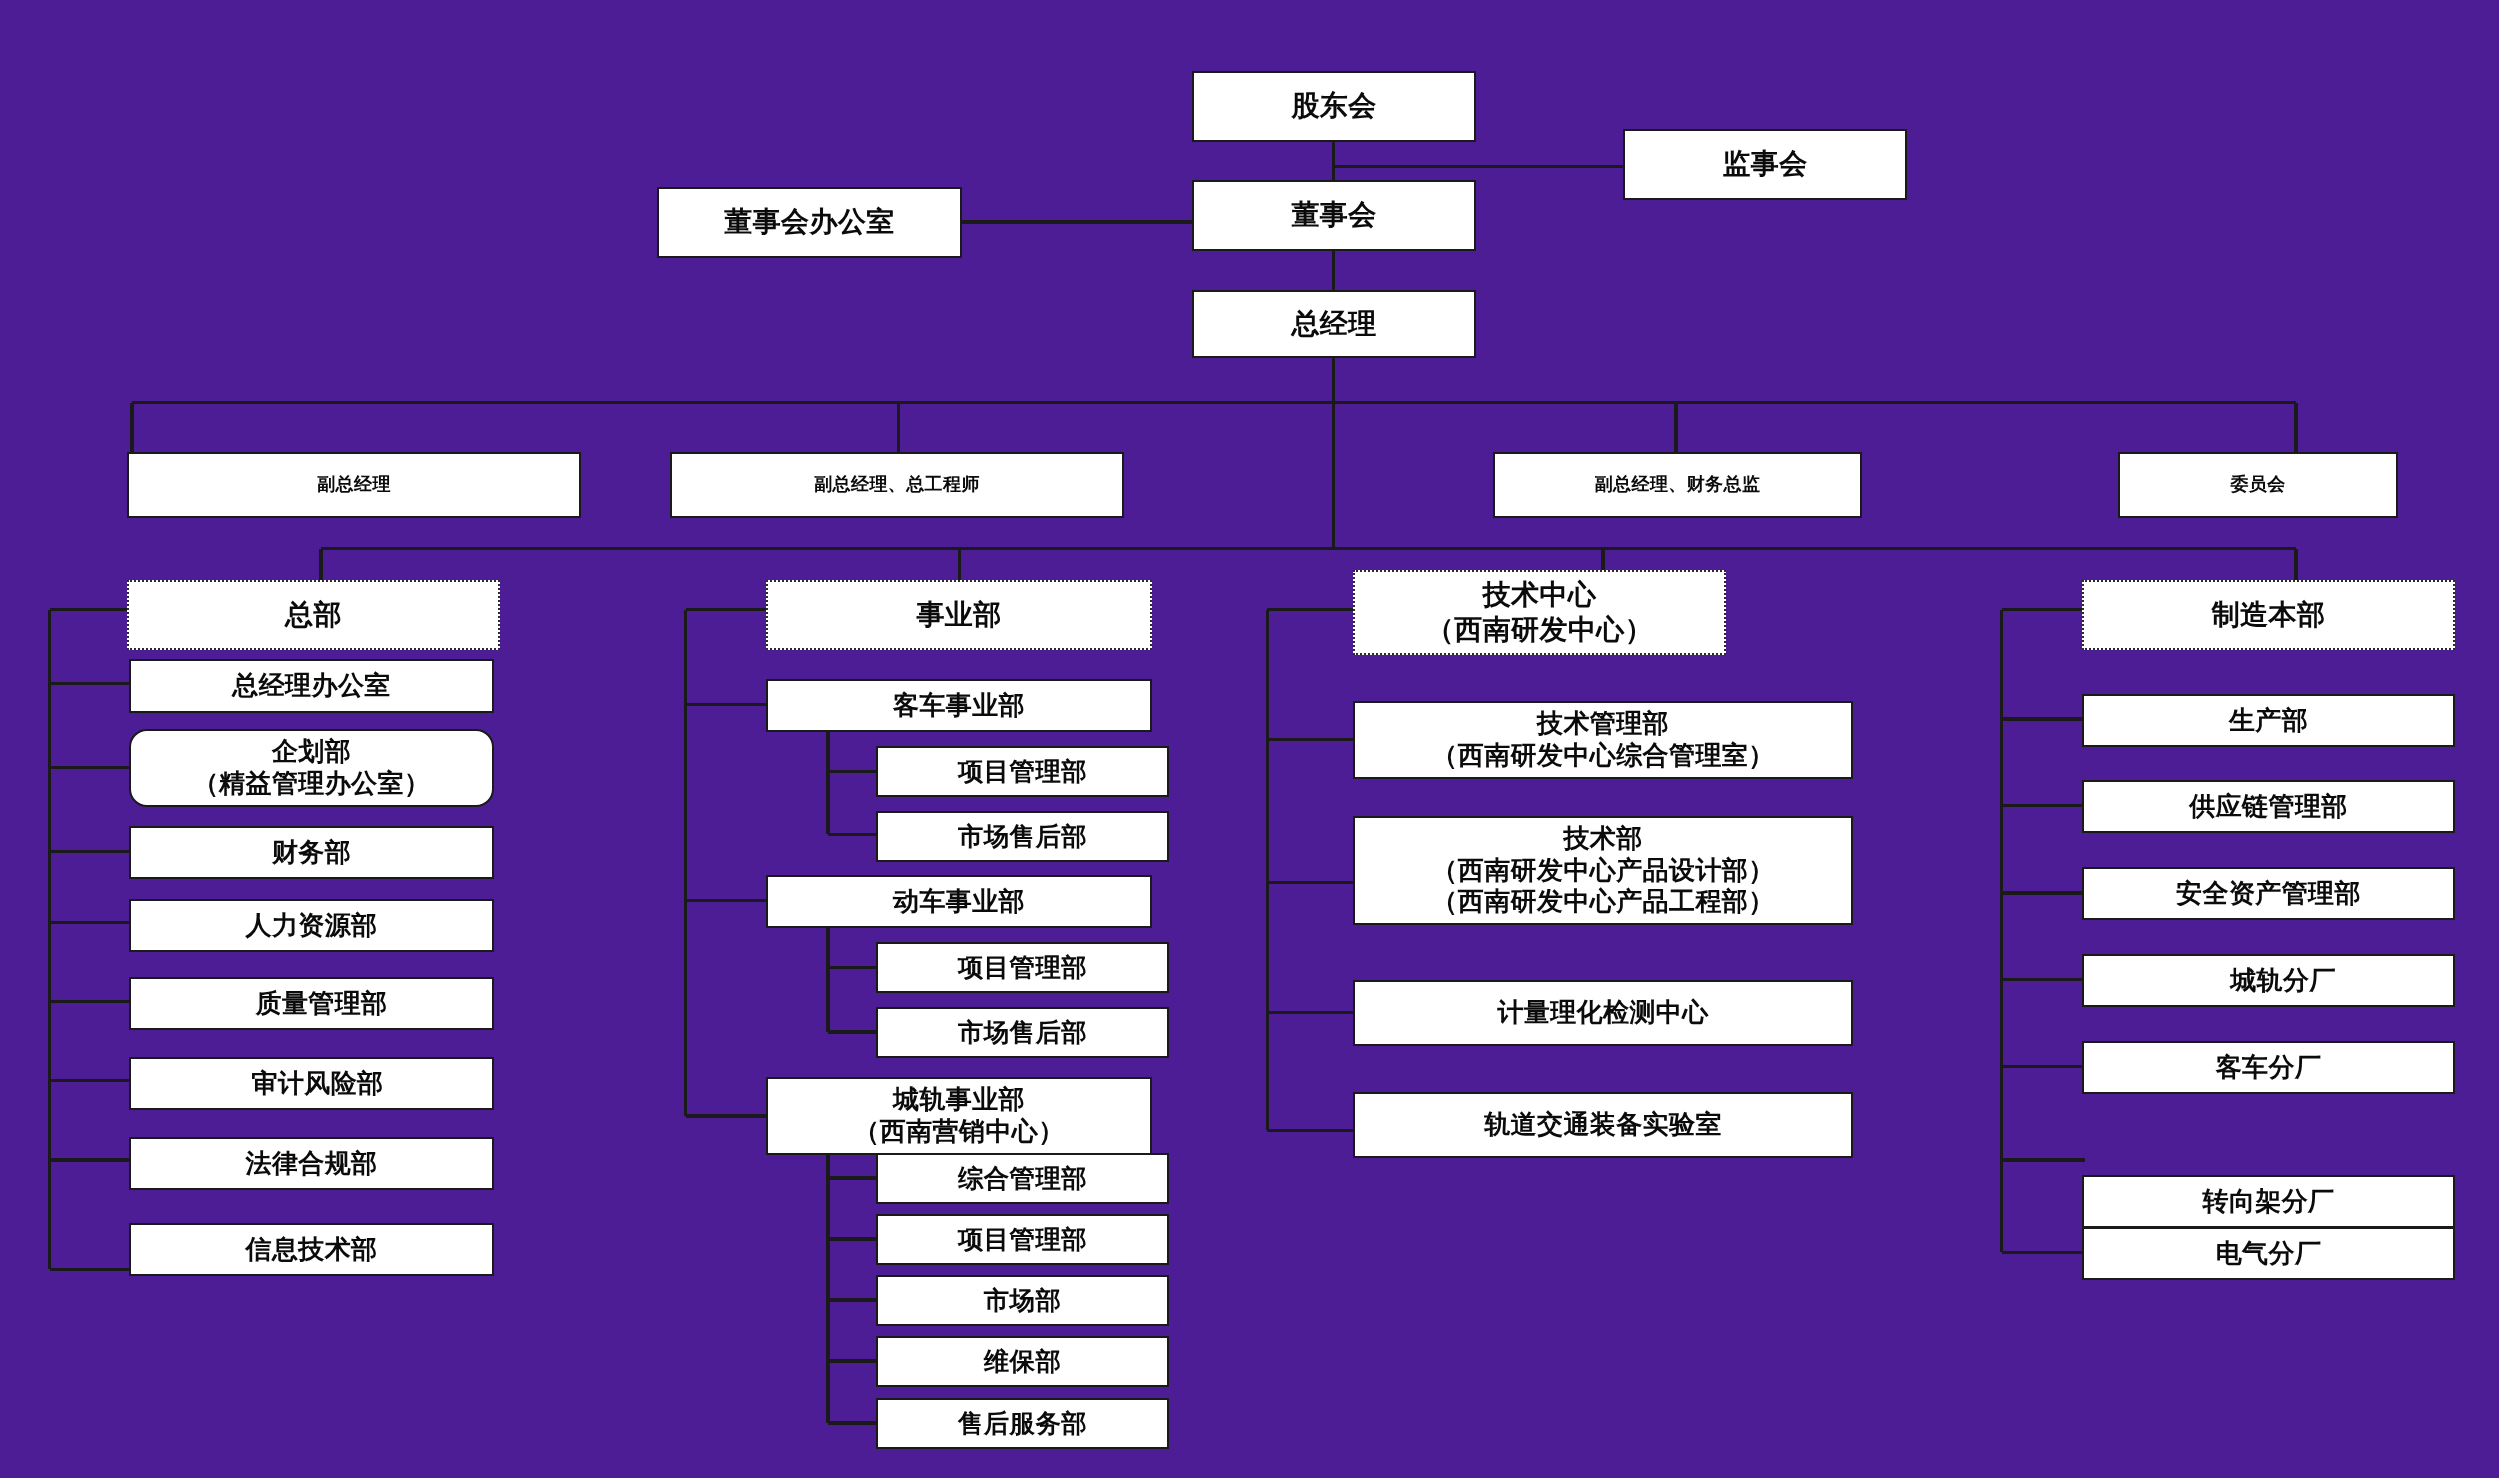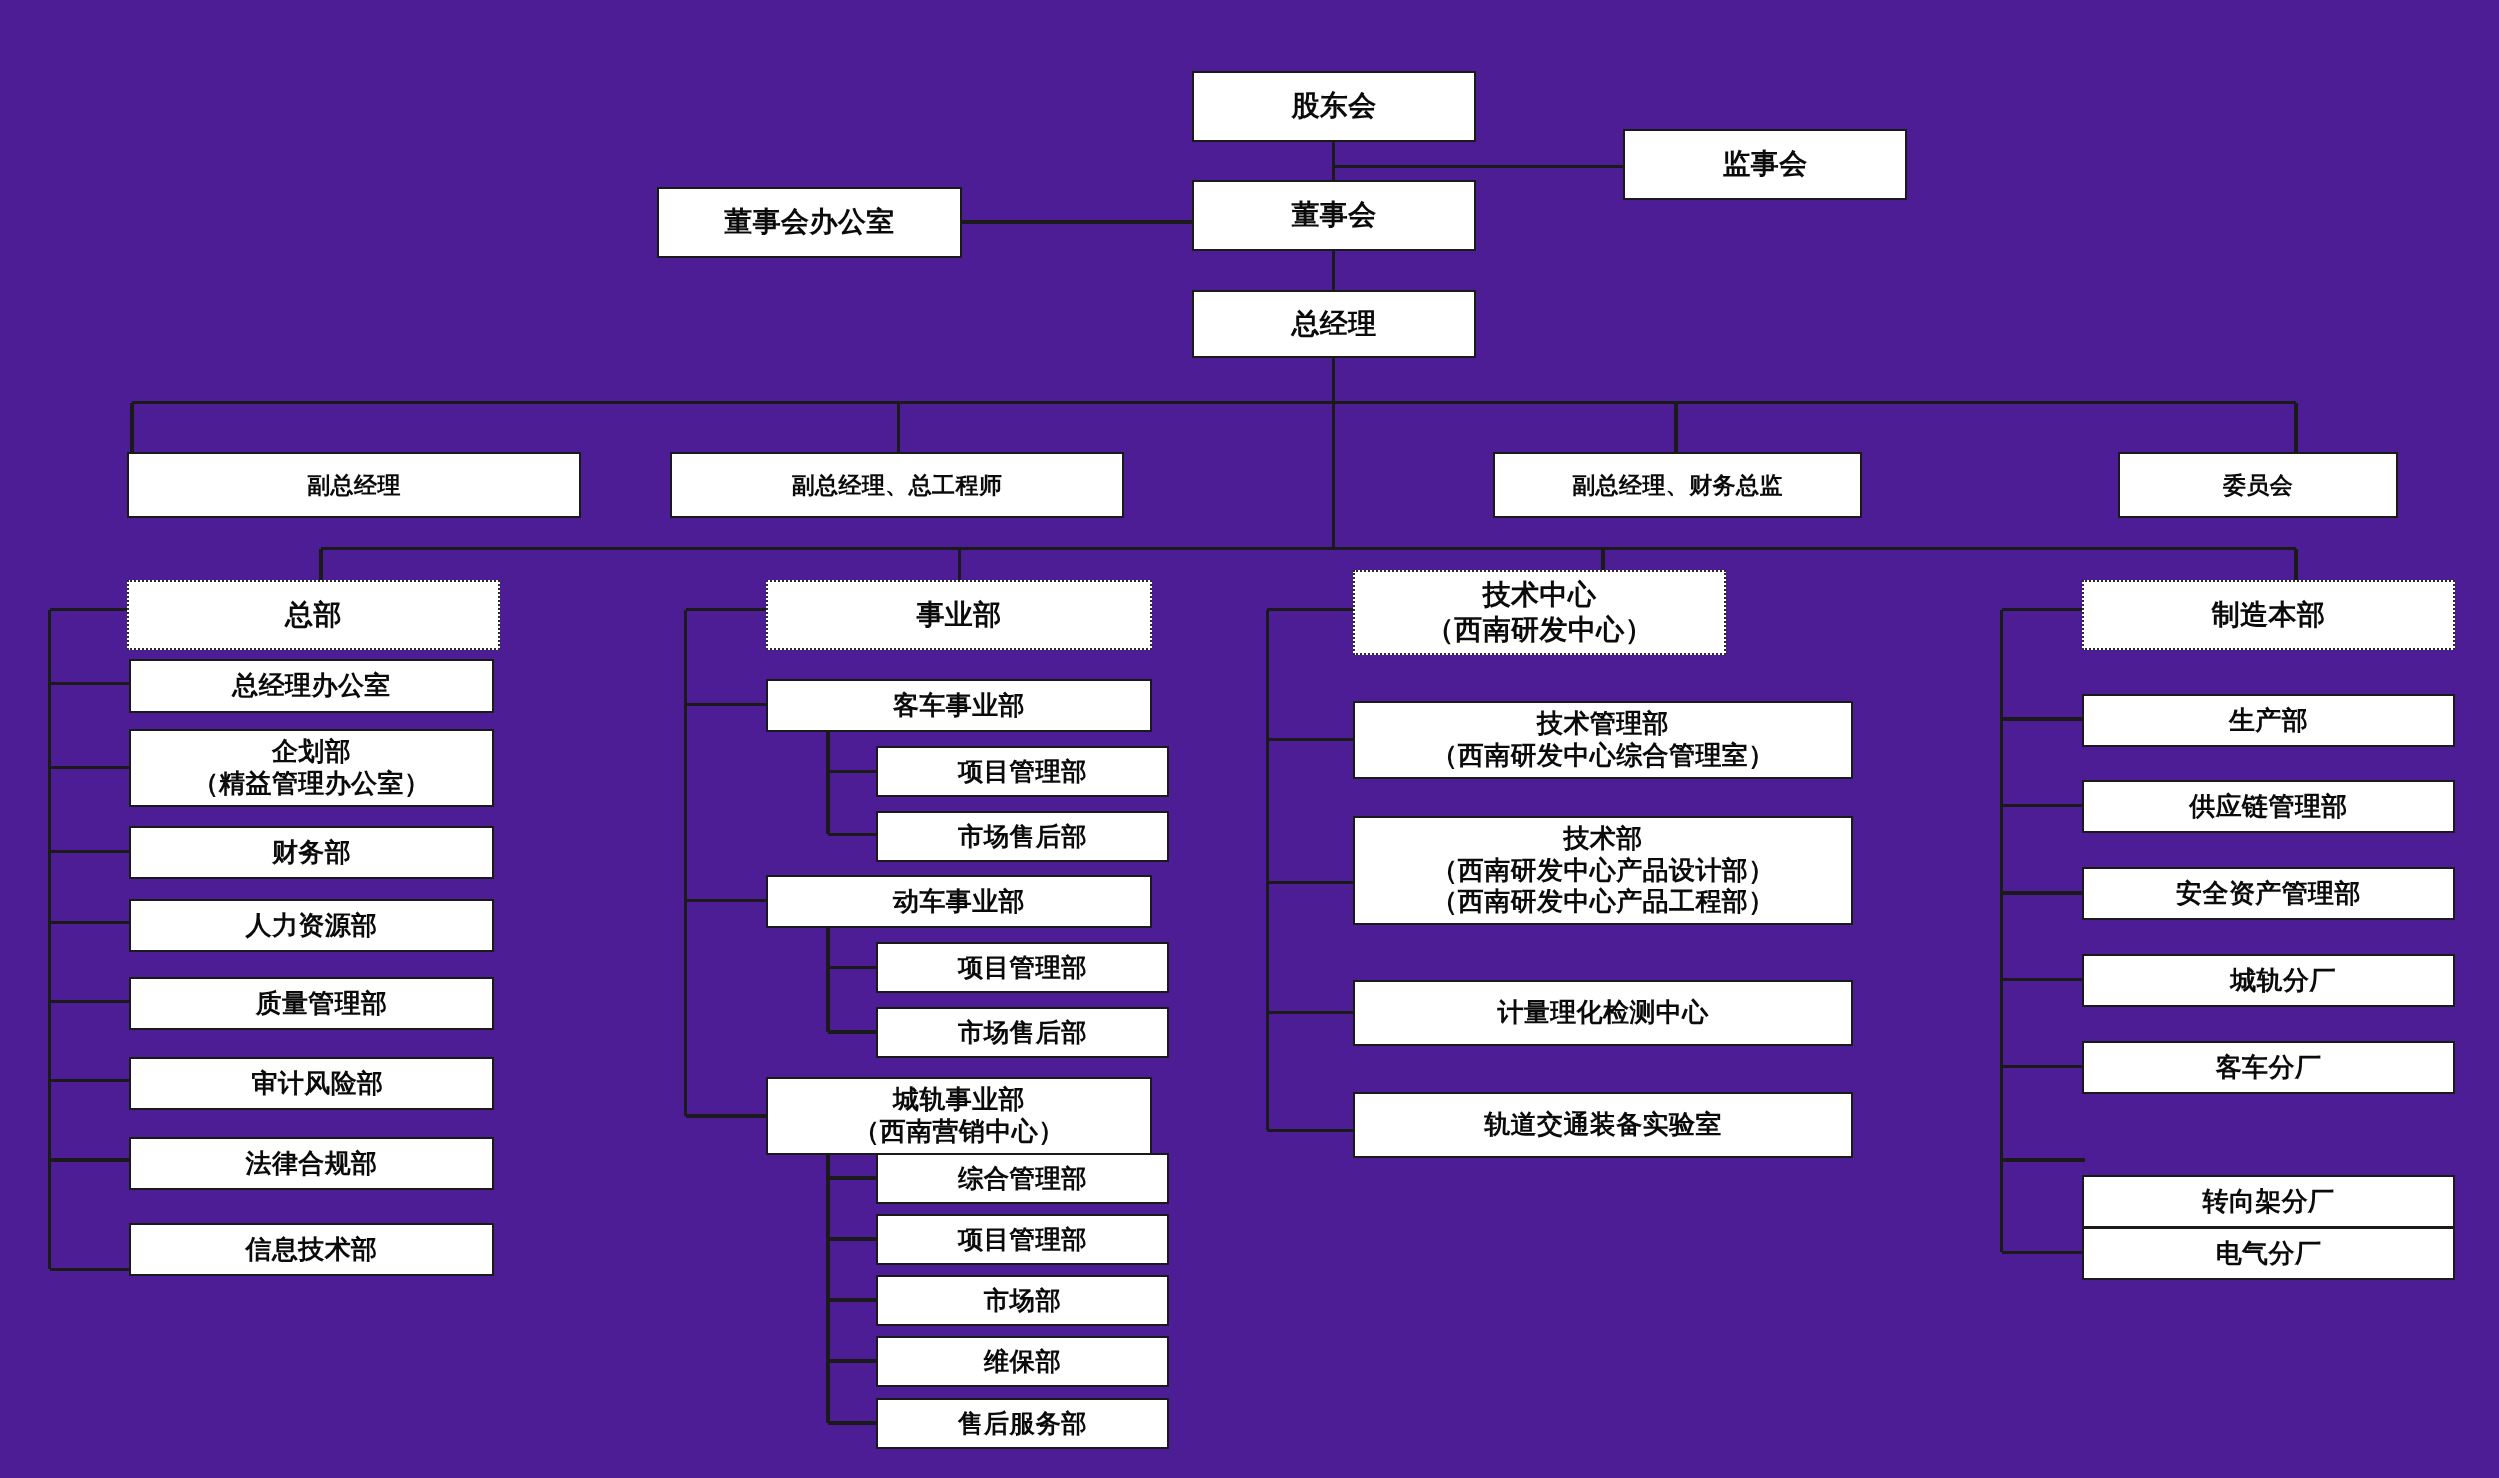--- a/index.html
+++ b/index.html
@@ -35,21 +35,21 @@
     z-index:3;
     letter-spacing:0.4px;
   }
   .node.dotted{
     border:2.5px dotted #2b2b2b;
     font-weight:700;
   }
   .node .txt{display:block;white-space:pre-line;}
   
   .t-top{font-size:28px;}
-  .t-exec{font-size:23px;}
+  .t-exec{font-size:18px;}
   .t-grp{font-size:28px;}
   .t-dept{font-size:26px;}
   .t-sub{font-size:25.4px;}
 </style>
 </head>
 <body>
 
 <div id="stage">
 
   <svg id="wires" viewBox="0 0 2947 1743" xmlns="http://www.w3.org/2000/svg">
@@ -164,21 +164,21 @@
     <span class="txt">委员会</span>
   </div>
 
   <div class="node dotted t-grp" style="left:127px;top:580px;width:373px;height:70px;">
     <span class="txt">总部</span>
   </div>
 
   <div class="node t-dept" style="left:129px;top:659px;width:365px;height:54px;">
     <span class="txt">总经理办公室</span>
   </div>
-  <div class="node t-dept" style="left:129px;top:729px;width:365px;height:78px;">
+  <div class="node t-dept" style="left:129px;top:729px;width:365px;height:78px;border-radius:18px;">
     <span class="txt">企划部
 （精益管理办公室）</span>
   </div>
   <div class="node t-dept" style="left:129px;top:826px;width:365px;height:53px;">
     <span class="txt">财务部</span>
   </div>
   <div class="node t-dept" style="left:129px;top:899px;width:365px;height:53px;">
     <span class="txt">人力资源部</span>
   </div>
   <div class="node t-dept" style="left:129px;top:977px;width:365px;height:53px;padding-left:20px;">

